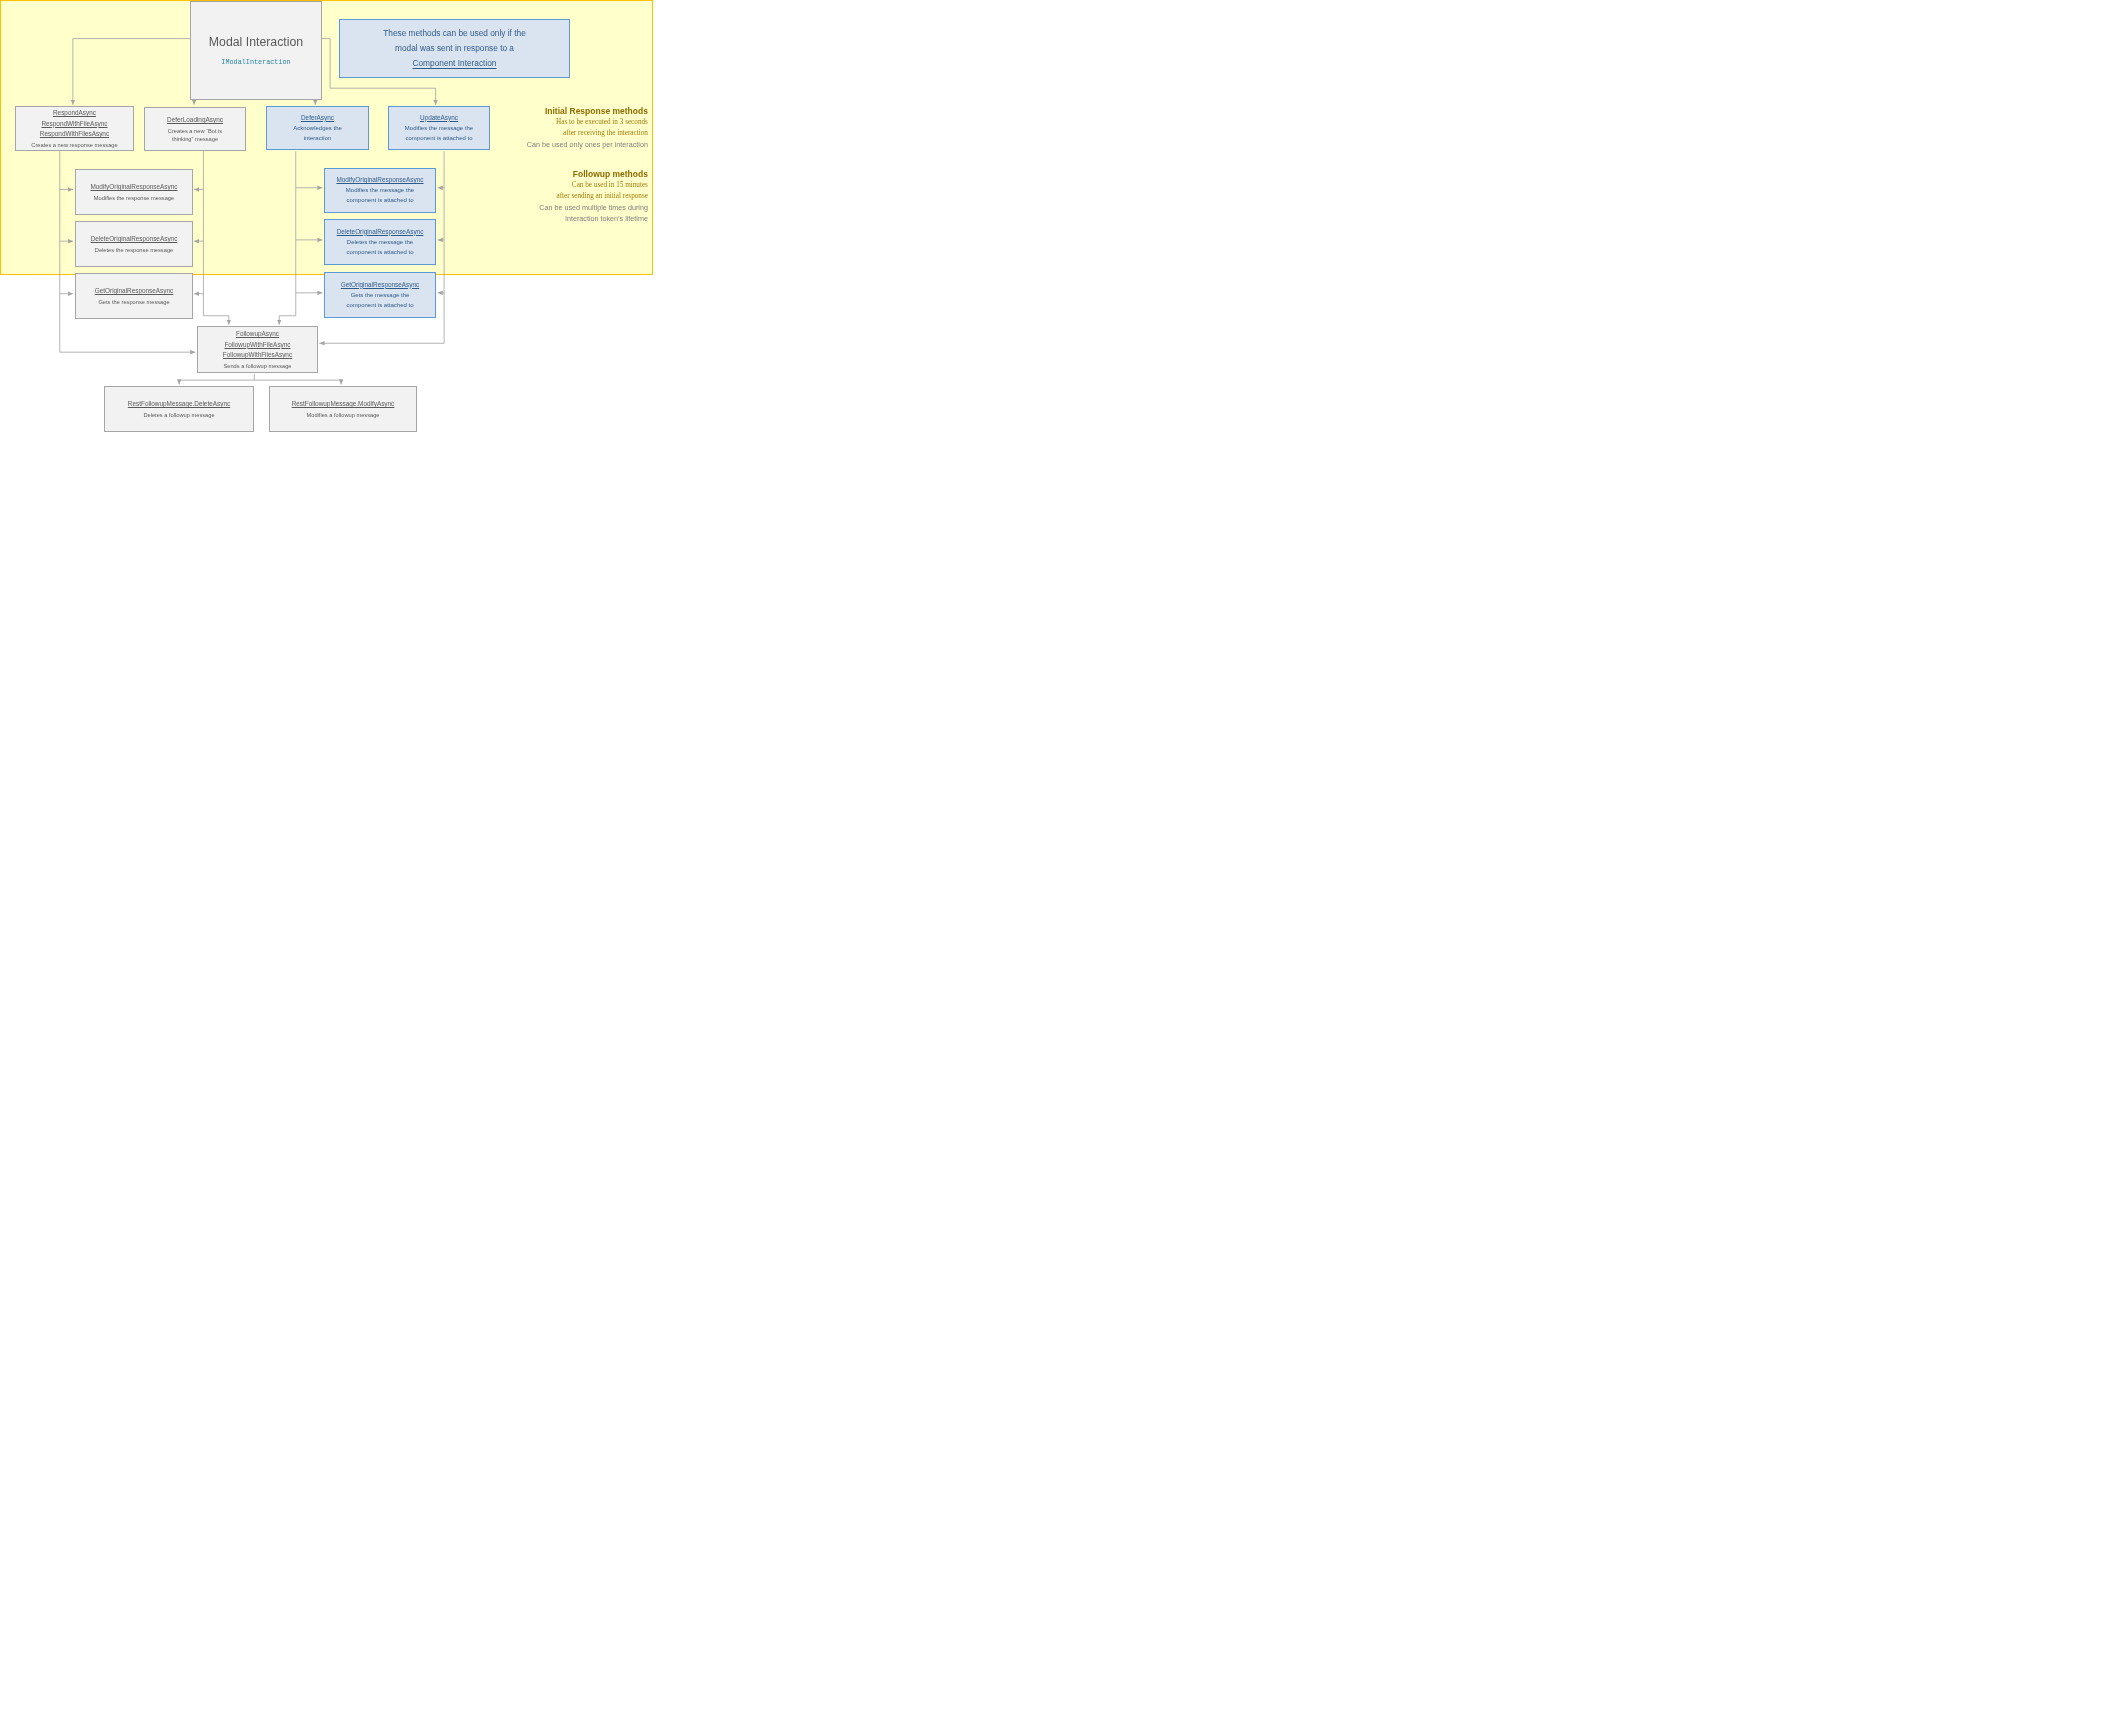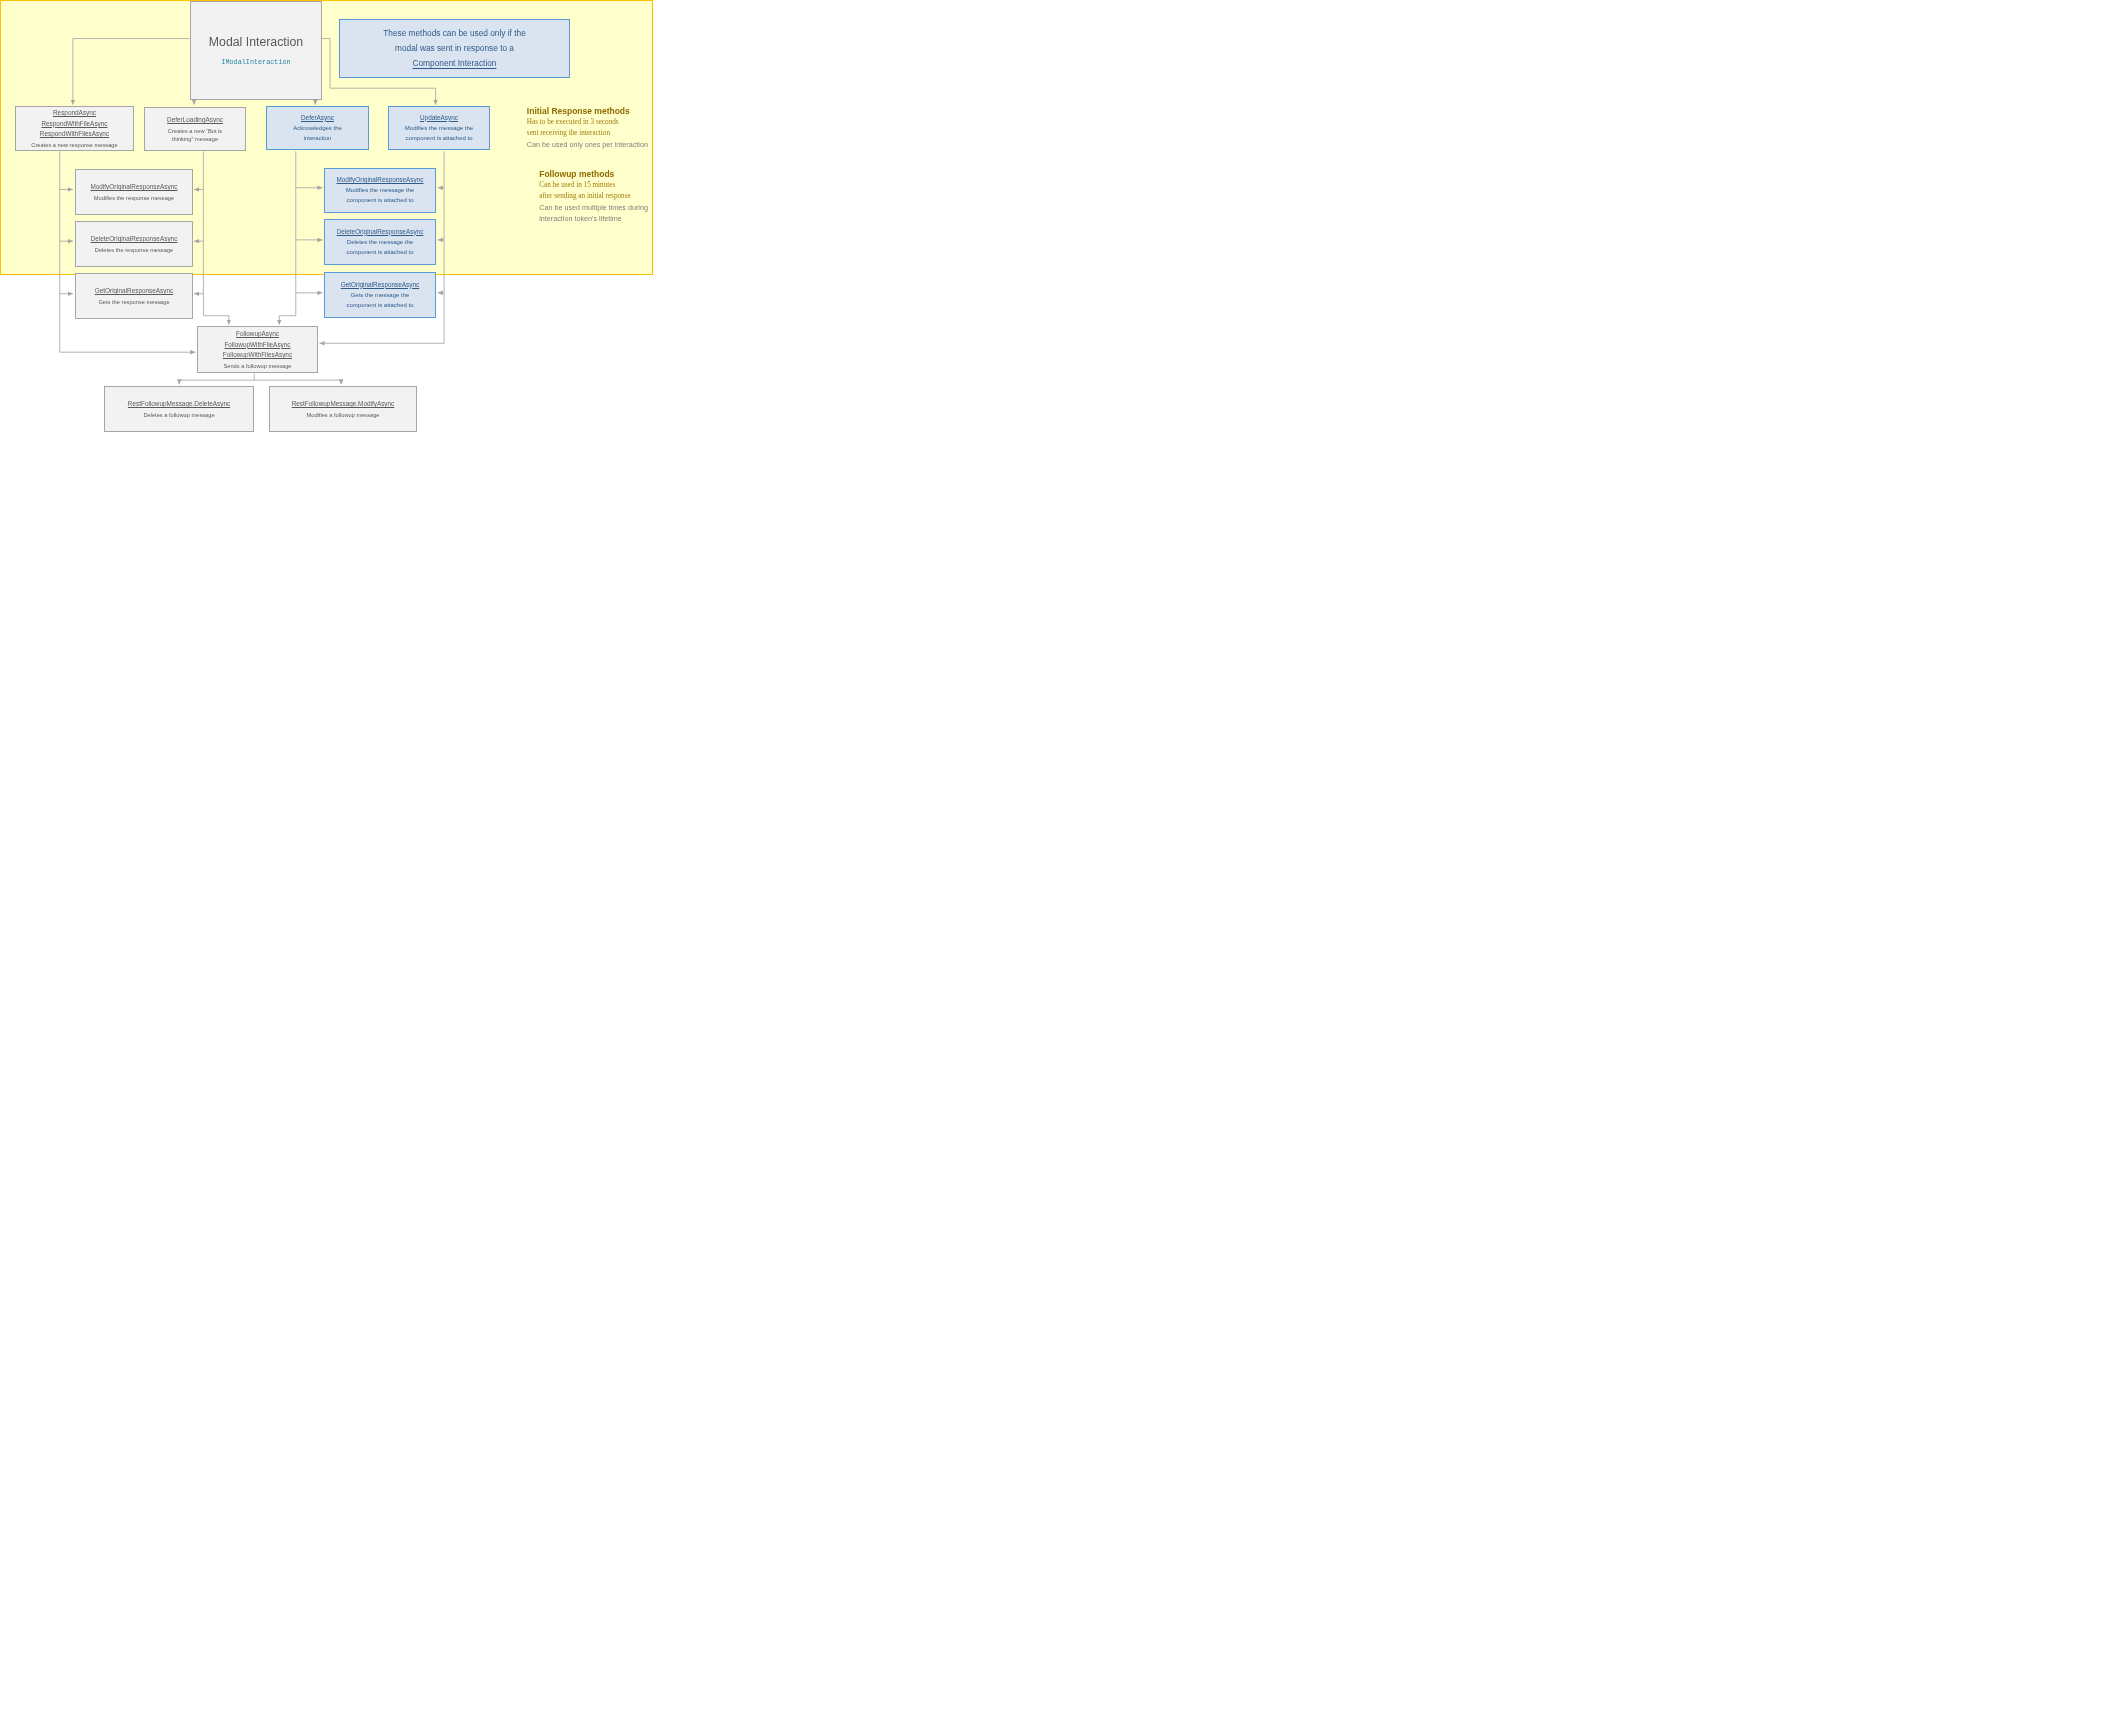--- a/index.html
+++ b/index.html
@@ -26,21 +26,21 @@
                align-items:center; justify-content:center; z-index:2; }
   #title-box .t { font-size:12.3px; color:#595959; }
   #title-box .s { font-family:Liberation Mono, monospace; font-size:6.8px; color:#2787A7; margin-top:9.3px; }
 
   #note-box { position:absolute; left:339px; top:19px; width:231px; height:59px; box-sizing:border-box;
               background:#DAE3F0; border:1.1px solid #5B9BD5; border-top-width:1.3px; border-bottom-width:1.3px;
               display:flex; flex-direction:column; align-items:center; justify-content:center;
               color:#2E5C8A; font-size:8.3px; line-height:15px; text-align:right; z-index:2; }
   #note-box .lnk { text-decoration:underline; text-underline-offset:2.1px; text-decoration-thickness:0.8px; }
 
-  .side-note { position:absolute; right:5.1px; z-index:2;margin-left:20px; }
+  .side-note { position:absolute; right:5.1px; text-align:right; z-index:2;margin-left:20px; }
   .side-note .head { font-size:8.5px; font-weight:bold; color:#8F6B00; line-height:11.4px; }
   .side-note .gold { font-size:7.2px; color:#A07C08; line-height:10.6px;font-family:Liberation Serif, serif; }
   .side-note .gray { font-size:7.2px; color:#808080; line-height:11px; }
   #initial-note { top:106px; }
   #followup-note { top:169px; }
 
   .w190 { max-width:81px; }
   .w165 { max-width:70px; }
   .w150 { max-width:64px; }
 </style>
@@ -123,21 +123,21 @@
   </div>
 
   <div class="mbox blue" style="left:388px; top:106px; width:102px; height:44px;">
     <div class="mname">UpdateAsync</div>
     <div class="mdesc w190">Modifies the message the component is attached to</div>
   </div>
 
   <div class="side-note" id="initial-note">
     <div class="head">Initial Response methods</div>
     <div class="gold">Has to be executed in 3 seconds</div>
-    <div class="gold">sent receiving the interaction</div>
+    <div class="gold">after receiving the interaction</div>
     <div class="gray">Can be used only ones per interaction</div>
   </div>
 
   <div class="side-note" id="followup-note">
     <div class="head">Followup methods</div>
     <div class="gold">Can be used in 15 minutes</div>
     <div class="gold">after sending an initial response</div>
     <div class="gray">Can be used multiple times during</div>
     <div class="gray">interaction token’s lifetime</div>
   </div>

